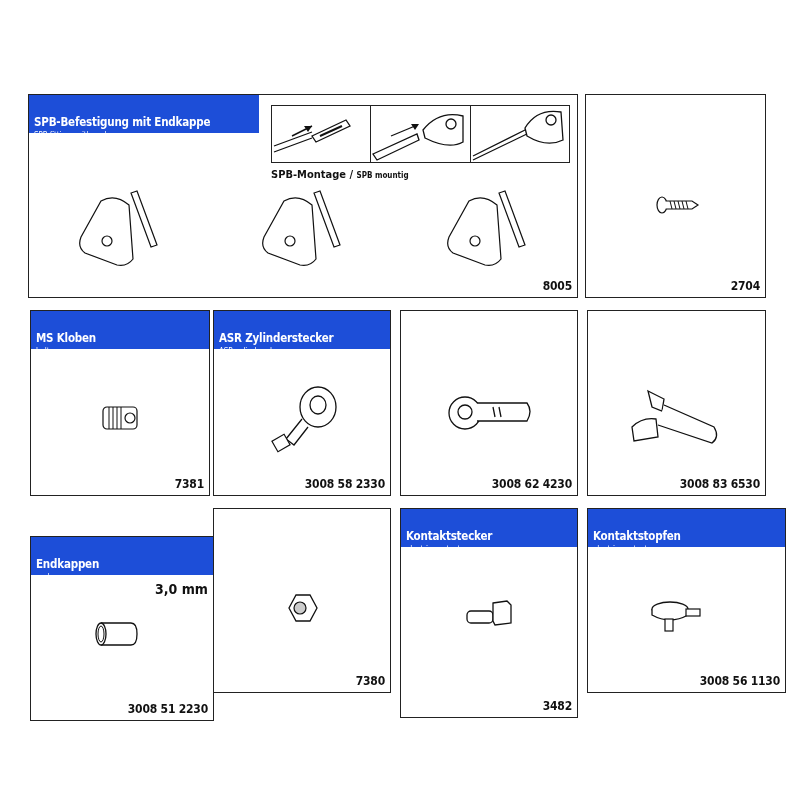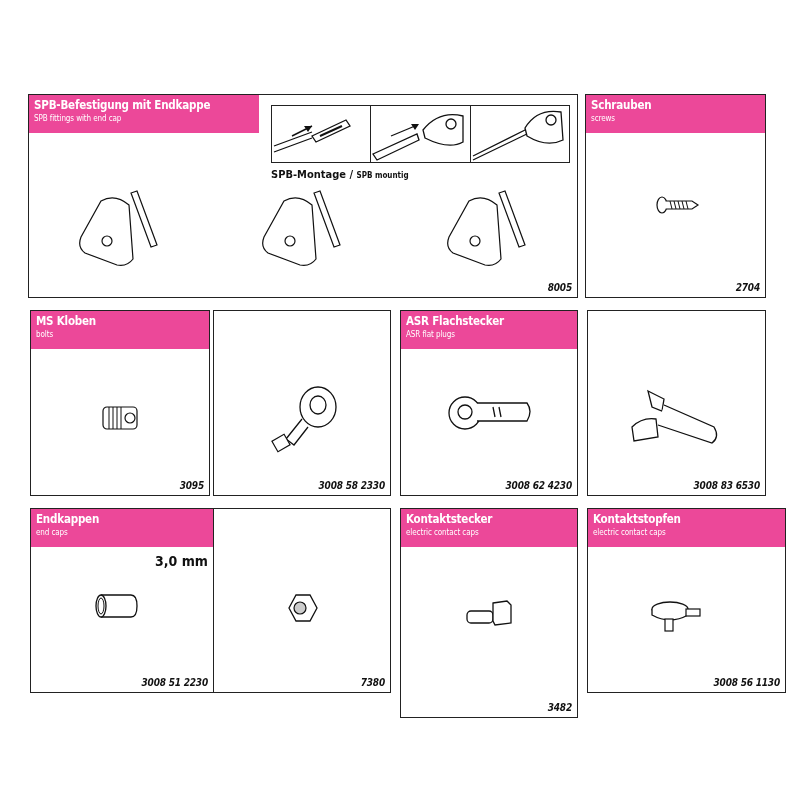--- a/index.html
+++ b/index.html
@@ -1,21 +1,21 @@
 <!DOCTYPE html>
 <html><head>
 <meta charset="utf-8">
 <style>
   html,body{margin:0;padding:0;background:#fff;}
   body{width:800px;height:800px;position:relative;overflow:hidden;font-family:"DejaVu Sans Condensed","DejaVu Sans",sans-serif;}
   .panel{position:absolute;border:1.5px solid #222;background:#fff;box-sizing:border-box;}
-  .hdr{background:#ec4899;color:#fff;padding:3px 5px 4px 5px;height:38px;box-sizing:border-box;}
+  .hdr{background:#1d4ed8;color:#fff;padding:20px 5px 4px 5px;height:38px;box-sizing:border-box;}
   .hdr .t{font-weight:bold;font-size:11.5px;line-height:15px;letter-spacing:-0.2px;white-space:nowrap;}
   .hdr .s{font-size:8px;line-height:12px;white-space:nowrap;letter-spacing:-0.1px;}
-  .code{position:absolute;right:5px;bottom:4px;font-weight:bold;font-size:10px;color:#111;letter-spacing:-0.2px;font-style:italic;}
+  .code{position:absolute;right:5px;bottom:4px;font-weight:bold;font-size:12px;color:#111;letter-spacing:-0.2px;}
   .extra{position:absolute;right:5px;top:44px;font-weight:bold;font-size:14px;color:#111;}
   .art{position:absolute;}
   .steps{position:absolute;left:242px;top:10px;width:299px;height:58px;border:1.5px solid #222;box-sizing:border-box;display:flex;}
   .step{flex:1;border-right:1.5px solid #222;position:relative;}
   .step:last-child{border-right:none;}
   .mount{position:absolute;left:242px;top:73px;font-weight:bold;font-size:11px;color:#111;white-space:nowrap;}
   .mount .sub{font-size:8px;font-weight:bold;}
   svg{overflow:visible;}
 </style>
 </head>
@@ -71,79 +71,75 @@
   </svg>
   <svg class="art" style="left:410px;top:92px;" width="100" height="90" viewBox="0 0 100 90">
     <path d="M30 14 Q44 6 58 18 L62 72 Q56 80 46 78 L14 66 Q6 60 10 50 Z" fill="#fff" stroke="#111" stroke-width="1.2"></path>
     <circle cx="36" cy="54" r="5" fill="#fff" stroke="#111" stroke-width="1.2"></circle>
     <path d="M60 6 L80 60 L86 58 L66 4 Z" fill="#fff" stroke="#111" stroke-width="1.2"></path>
   </svg>
   <div class="code">8005</div>
 </div>
 
 <div class="panel" style="left:585px;top:94px;width:181px;height:204px;">
-  <div class="hdr">
-    <div class="t">Schrauben</div>
-    <div class="s">screws</div>
-  </div>
   <svg class="art" style="left:70px;top:100px;" width="44" height="20" viewBox="0 0 44 20">
     <ellipse cx="6" cy="10" rx="5" ry="8" fill="#fff" stroke="#111" stroke-width="1.2"></ellipse>
     <path d="M10 6 L36 6 L42 10 L36 14 L10 14" fill="#fff" stroke="#111" stroke-width="1.2"></path>
     <path d="M14 6 L16 14 M18 6 L20 14 M22 6 L24 14 M26 6 L28 14 M30 6 L32 14" stroke="#111" stroke-width="1"></path>
   </svg>
   <div class="code">2704</div>
 </div>
 
 <div class="panel" style="left:30px;top:310px;width:180px;height:186px;">
   <div class="hdr">
     <div class="t">MS Kloben</div>
     <div class="s">bolts</div>
   </div>
   <svg class="art" style="left:70px;top:92px;" width="40" height="30" viewBox="0 0 40 30">
     <rect x="2" y="4" width="34" height="22" rx="4" fill="#fff" stroke="#111" stroke-width="1.2"></rect>
     <path d="M8 4 L8 26 M12 4 L12 26 M16 4 L16 26 M20 4 L20 26" stroke="#111" stroke-width="1"></path>
     <circle cx="29" cy="15" r="5" fill="#fff" stroke="#111" stroke-width="1.2"></circle>
   </svg>
-  <div class="code">3095</div>
+  <div class="code">7381</div>
 </div>
 
 <div class="panel" style="left:213px;top:310px;width:178px;height:186px;">
+  <div class="hdr">
+    <div class="t">ASR Zylinderstecker</div>
+    <div class="s">ASR cylinder plugs</div>
+  </div>
   <svg class="art" style="left:52px;top:70px;" width="80" height="80" viewBox="0 0 80 80">
     <ellipse cx="52" cy="26" rx="18" ry="20" fill="#fff" stroke="#111" stroke-width="1.3"></ellipse>
     <ellipse cx="52" cy="24" rx="8" ry="9" fill="#fff" stroke="#111" stroke-width="1.3"></ellipse>
     <path d="M36 38 L20 58 L28 64 L42 46" fill="#fff" stroke="#111" stroke-width="1.3"></path>
     <rect x="8" y="56" width="14" height="12" transform="rotate(-30 15 62)" fill="#fff" stroke="#111" stroke-width="1.2"></rect>
   </svg>
   <div class="code">3008 58 2330</div>
 </div>
 
 <div class="panel" style="left:400px;top:310px;width:178px;height:186px;">
-  <div class="hdr">
-    <div class="t">ASR Flachstecker</div>
-    <div class="s">ASR flat plugs</div>
-  </div>
   <svg class="art" style="left:46px;top:82px;" width="90" height="44" viewBox="0 0 90 44">
     <ellipse cx="18" cy="20" rx="16" ry="16" fill="#fff" stroke="#111" stroke-width="1.3"></ellipse>
     <ellipse cx="18" cy="19" rx="7" ry="7" fill="#fff" stroke="#111" stroke-width="1.3"></ellipse>
     <path d="M30 10 L80 10 Q86 18 80 28 L30 28" fill="#fff" stroke="#111" stroke-width="1.3"></path>
     <path d="M46 14 L48 24 M52 14 L54 24" stroke="#111" stroke-width="1.3"></path>
   </svg>
   <div class="code">3008 62 4230</div>
 </div>
 
 <div class="panel" style="left:587px;top:310px;width:179px;height:186px;">
   <svg class="art" style="left:40px;top:76px;" width="100" height="70" viewBox="0 0 100 70">
     <path d="M20 4 L36 12 L34 24 L24 20 Z" fill="#fff" stroke="#111" stroke-width="1.3"></path>
     <path d="M36 18 L86 40 Q92 50 84 56 L30 38" fill="#fff" stroke="#111" stroke-width="1.3"></path>
     <path d="M4 40 Q14 30 28 32 L30 50 Q18 52 6 54 Z" fill="#fff" stroke="#111" stroke-width="1.3"></path>
   </svg>
   <div class="code">3008 83 6530</div>
 </div>
 
-<div class="panel" style="left:30px;top:508px;width:184px;height:185px;">
+<div class="panel" style="left:30px;top:536px;width:184px;height:185px;">
   <div class="hdr">
     <div class="t">Endkappen</div>
     <div class="s">end caps</div>
   </div>
   <div class="extra">3,0 mm</div>
   <svg class="art" style="left:64px;top:84px;" width="44" height="26" viewBox="0 0 44 26">
     <path d="M6 2 L36 2 Q42 2 42 13 Q42 24 36 24 L6 24" fill="#fff" stroke="#111" stroke-width="1.3"></path>
     <ellipse cx="6" cy="13" rx="5" ry="11" fill="#fff" stroke="#111" stroke-width="1.3"></ellipse>
     <ellipse cx="6" cy="13" rx="3" ry="8" fill="none" stroke="#111" stroke-width="1"></ellipse>
   </svg>

